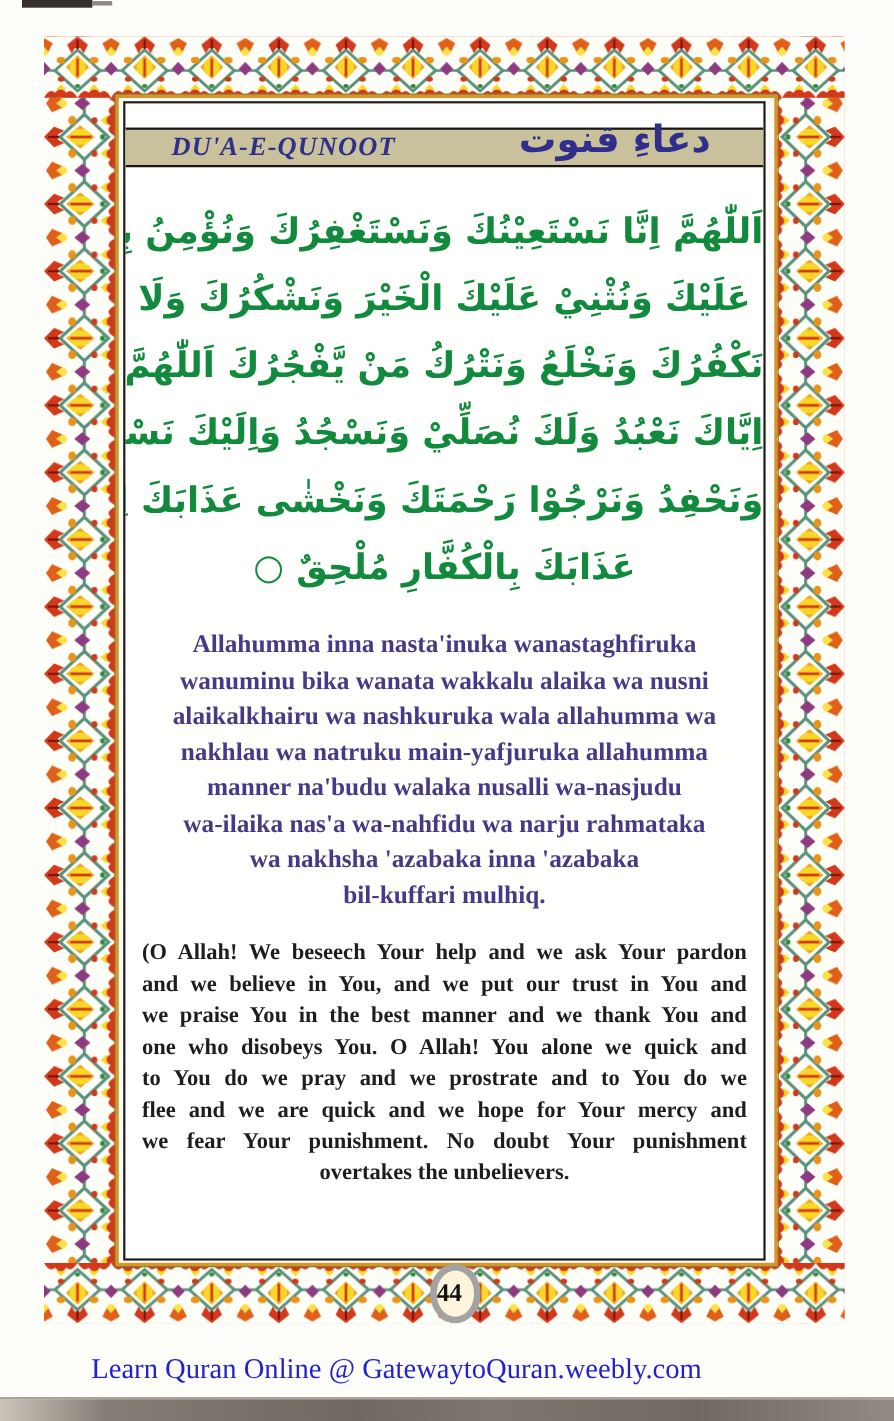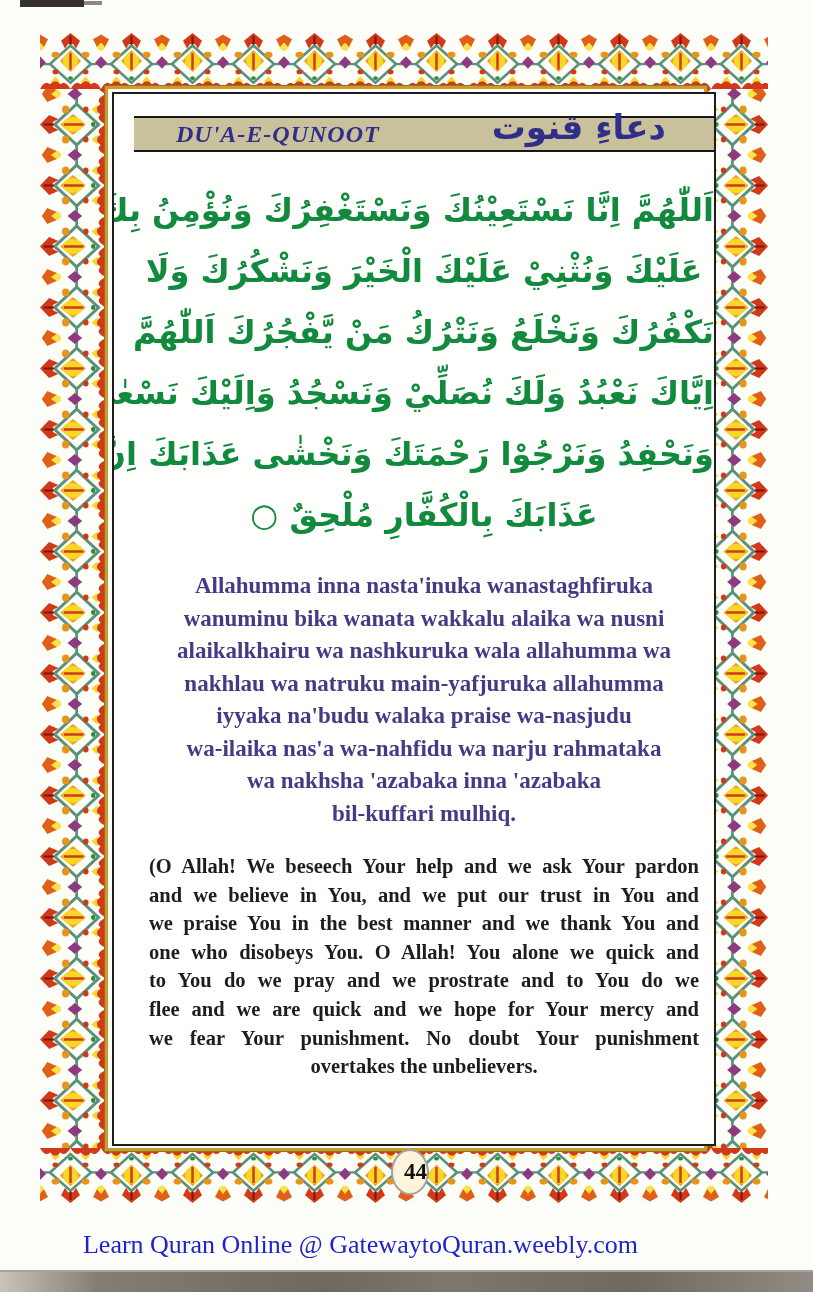--- a/index.html
+++ b/index.html
@@ -21,21 +21,21 @@
   .strip-bottom{left:40px;top:1148px;width:728px;height:55px;}
   .strip-left{left:40px;top:33px;width:66px;height:1170px;}
   .strip-right{left:704px;top:33px;width:64px;height:1170px;}
   
   .gold-frame{
     position:absolute;left:105px;top:86px;width:596px;height:1059px;
     border:3px solid var(--frame-gold,#d09a28);box-shadow:0 0 0 1px #8a7430;
   }
   .content-box{
     position:absolute;left:112px;top:92px;width:580px;height:1050px;
-    border:2px solid #1c1c1c;background:#fffffe;overflow:hidden;padding-left:20px;
+    border:2px solid #1c1c1c;background:#fffffe;overflow:hidden;
   }
   .title-band{
     margin-top:22px;height:32px;background:var(--band-tan,#c9c19b);
     border-top:2px solid #171717;border-bottom:2px solid #171717;
     display:flex;align-items:center;justify-content:space-between;overflow:visible;
   }
   .title-latin{
     margin-left:42px;font-style:italic;font-weight:bold;font-size:24px;
     letter-spacing:1px;color:var(--header-navy,#2f2e8b);
   }
@@ -55,22 +55,22 @@
     line-height:32.5px;color:var(--transliteration-indigo,#453a86);
   }
   .translation-block{
     margin-top:22px;padding:0 15px;font-weight:bold;font-size:20.5px;
     line-height:28.6px;color:var(--translation-black,#1d1d1d);
   }
   .translation-line{text-align:justify;text-align-last:justify;}
   .translation-line:last-child{text-align:center;text-align-last:center;}
   .page-oval{
     position:absolute;left:391px;top:1149px;width:34px;height:42px;
-    border:2px solid #a3a3a3;border-radius:50%;background:#fcf5dc;
-    display:flex;align-items:center;justify-content:flex-end;
+    border:6px solid #a3a3a3;border-radius:50%;background:#fcf5dc;
+    display:flex;align-items:center;justify-content:flex-start;
     font-weight:bold;font-size:23px;color:var(--page-number-black,#111);
     z-index:5;
   }
   .footer{
     position:absolute;top:1230px;left:0;width:813px;text-align:center;
     transform:translateX(-46px);font-size:26px;color:var(--footer-blue,#2121ce);
   }
 </style>
 </head>
 <body>
@@ -150,21 +150,21 @@
         <div class="arabic-line">اِيَّاكَ نَعْبُدُ وَلَكَ نُصَلِّيْ وَنَسْجُدُ وَاِلَيْكَ نَسْعٰى</div>
         <div class="arabic-line">وَنَحْفِدُ وَنَرْجُوْا رَحْمَتَكَ وَنَخْشٰى عَذَابَكَ اِنَّ</div>
         <div class="arabic-line">عَذَابَكَ بِالْكُفَّارِ مُلْحِقٌ ○</div>
       </div>
 
     <div class="translit-block">
         <div class="translit-line">Allahumma inna nasta'inuka wanastaghfiruka</div>
         <div class="translit-line">wanuminu bika wanata wakkalu alaika wa nusni</div>
         <div class="translit-line">alaikalkhairu wa nashkuruka wala allahumma wa</div>
         <div class="translit-line">nakhlau wa natruku main-yafjuruka allahumma</div>
-        <div class="translit-line">iyyaka na'budu walaka praise wa-nasjudu</div>
+        <div class="translit-line">manner na'budu walaka nusalli wa-nasjudu</div>
         <div class="translit-line">wa-ilaika nas'a wa-nahfidu wa narju rahmataka</div>
         <div class="translit-line">wa nakhsha 'azabaka inna 'azabaka</div>
         <div class="translit-line">bil-kuffari mulhiq.</div>
       </div>
 
     <div class="translation-block">
         <div class="translation-line">(O Allah! We beseech Your help and we ask Your pardon</div>
         <div class="translation-line">and we believe in You, and we put our trust in You and</div>
         <div class="translation-line">we praise You in the best manner and we thank You and</div>
         <div class="translation-line">one who disobeys You. O Allah! You alone we quick and</div>

